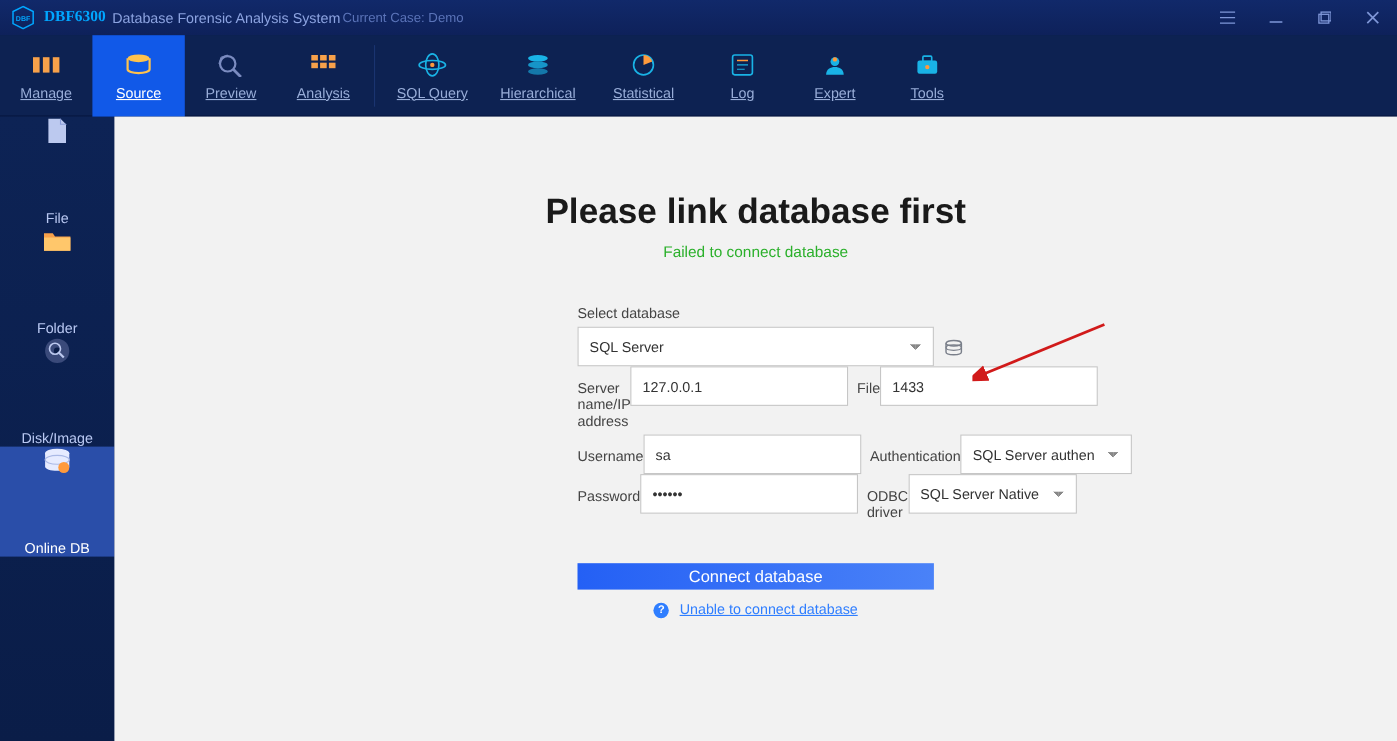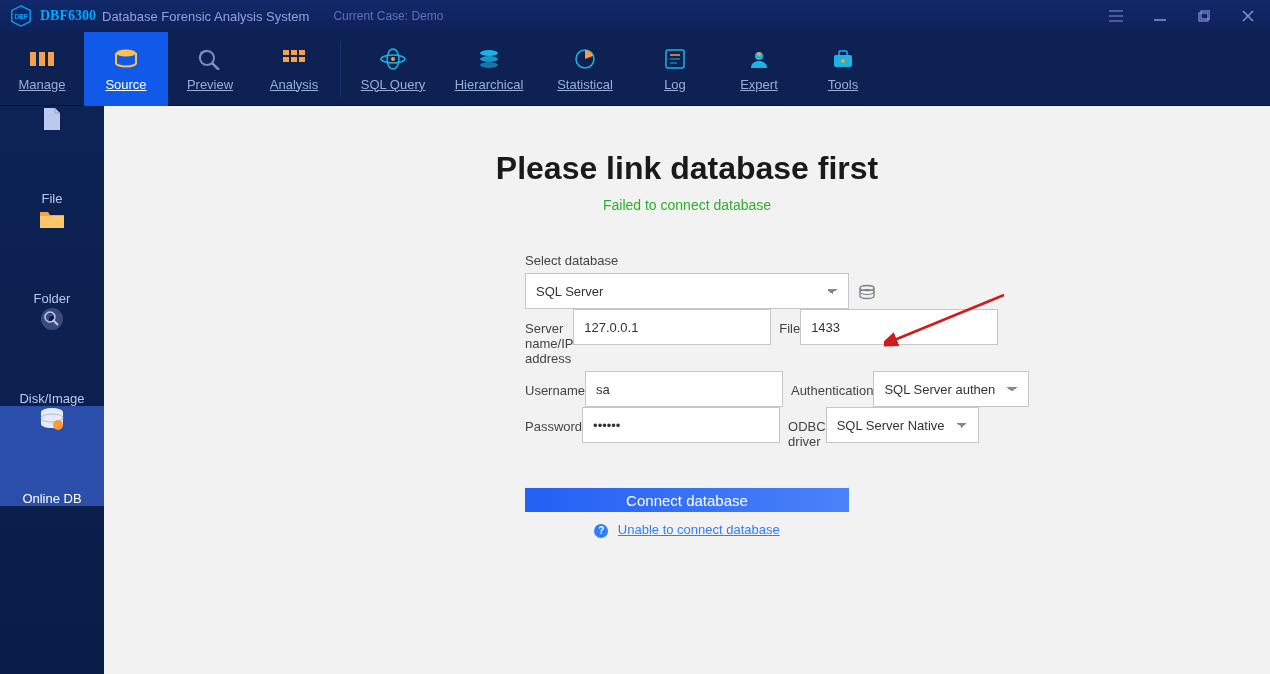--- a/index.html
+++ b/index.html
@@ -17,21 +17,21 @@
   display: flex; align-items: center;
   padding-left: 10px;
   color: #dfe6ff;
   font-size: 13px;
 }
 .logo-badge {
   width: 22px; height: 22px; margin-right: 8px;
   display: flex; align-items: center; justify-content: center;
 }
 .title-product { color:#00a6ff; font-weight:700; font-size:14px; margin-right:6px;font-family:Liberation Serif, serif;}
-.title-desc { color:#8ca3e0; font-size:13px; margin-right:24px;}
+.title-desc { color:#8ca3e0; font-size:13px; margin-right:2px;}
 .title-case { color:#5a73b8; font-size:12px;text-align:right;}
 .winbtns { margin-left:auto; display:flex; height:100%;}
 .winbtn {
   width: 44px; height:32px; display:flex; align-items:center; justify-content:center;
   color:#7f97d8; cursor:pointer;
 }
 
 .topnav {
   height: 74px;
   background: #0d2252;
@@ -60,21 +60,21 @@
   height: 100px;
   display:flex; flex-direction:column; align-items:center; justify-content:space-between;
   gap:10px; color:#b9c8f2; font-size:13px; cursor:pointer;
 }
 .sideitem.active { background:#2a4ea9; color:#ffffff;}
 .sideicon { width:30px; height:26px; display:flex; align-items:center; justify-content:center;}
 .content {
   flex:1; background:#f2f2f2; position:relative; overflow:hidden;
 }
 .headline {
-  text-align:center; margin-top:44px;
+  text-align:center; margin-top:68px;
   font-size:32px; font-weight:600; color:#1a1a1a;
 }
 .statusmsg {
   text-align:center; margin-top:10px;
   color:#2bb02b; font-size:14px;
 }
 .formwrap {
   width: 324px;
   margin: 40px auto 0;
   position:relative;

